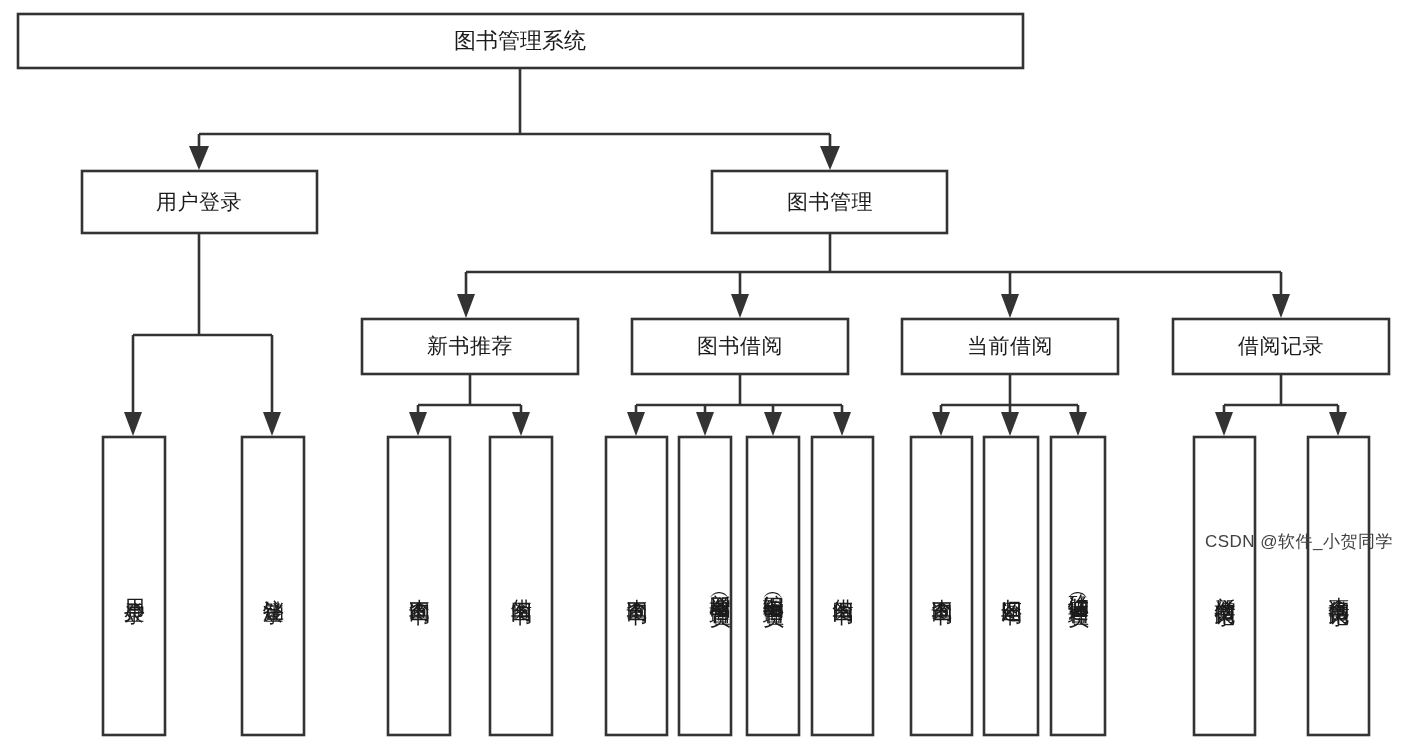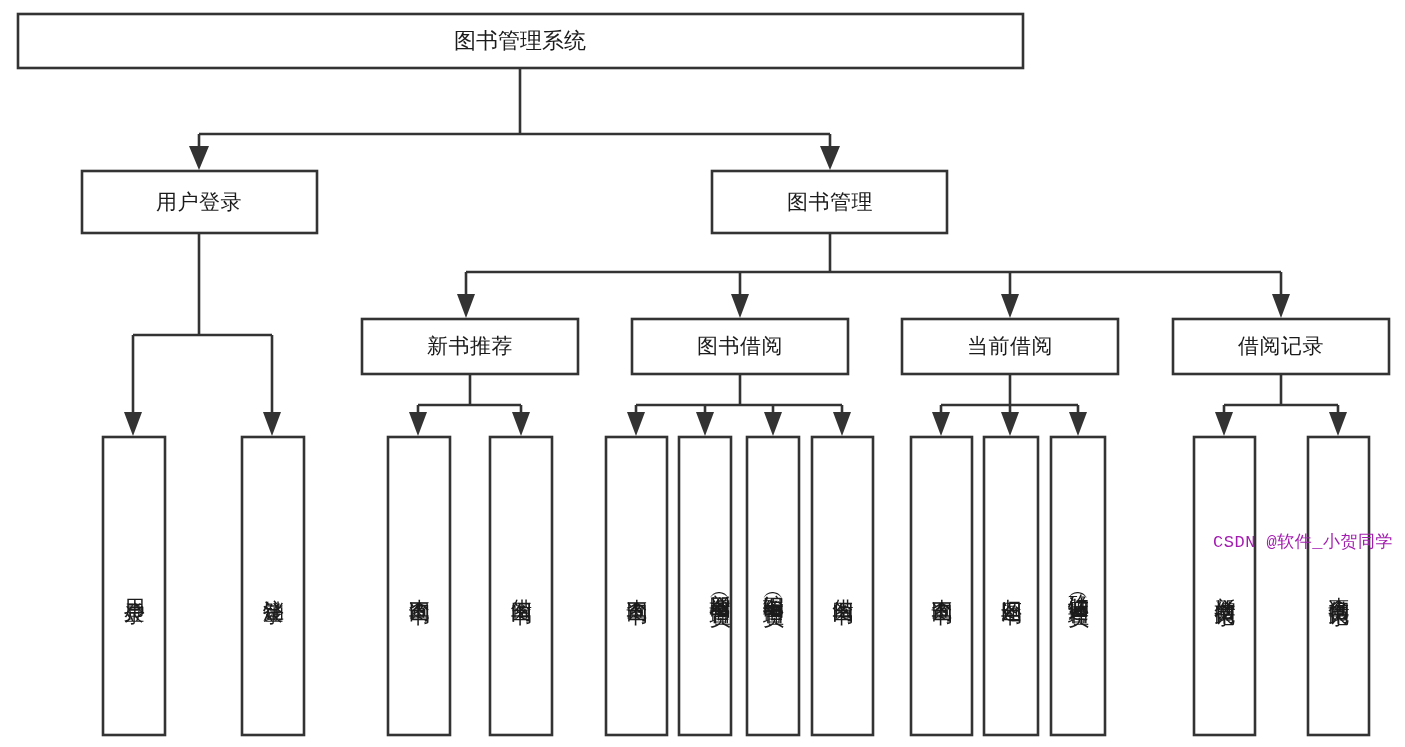--- a/index.html
+++ b/index.html
@@ -70,23 +70,23 @@
     color: #1b1b1b;
     letter-spacing: 2px;
     white-space: nowrap;
     text-align: center;
     pointer-events: none;
   }
   .watermark {
     position: absolute;
     right: 12px;
     bottom: 4px;
-    font-family: Liberation Mono, monospace;
+    font-family: Liberation Sans, sans-serif;
     font-size: 17px;
-    color: #a21caf;
+    color: #404040;
     letter-spacing: 0.5px;
     white-space: nowrap;
   }
 </style>
 </head>
 <body>
 
 <div id="diagram-root">
 
   <svg class="diagram-svg" viewBox="0 0 1405 747" xmlns="http://www.w3.org/2000/svg">

